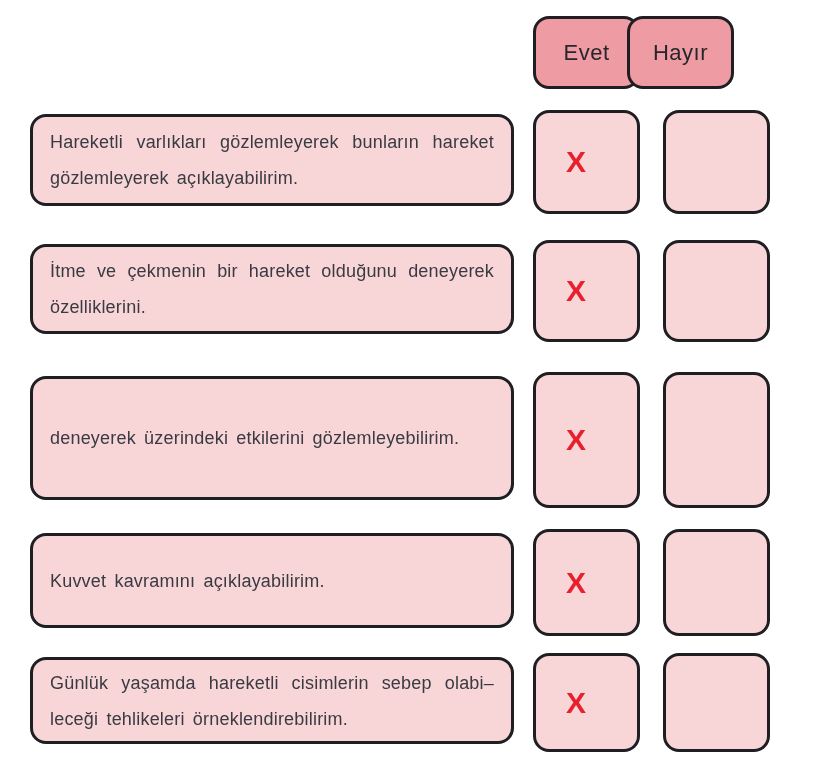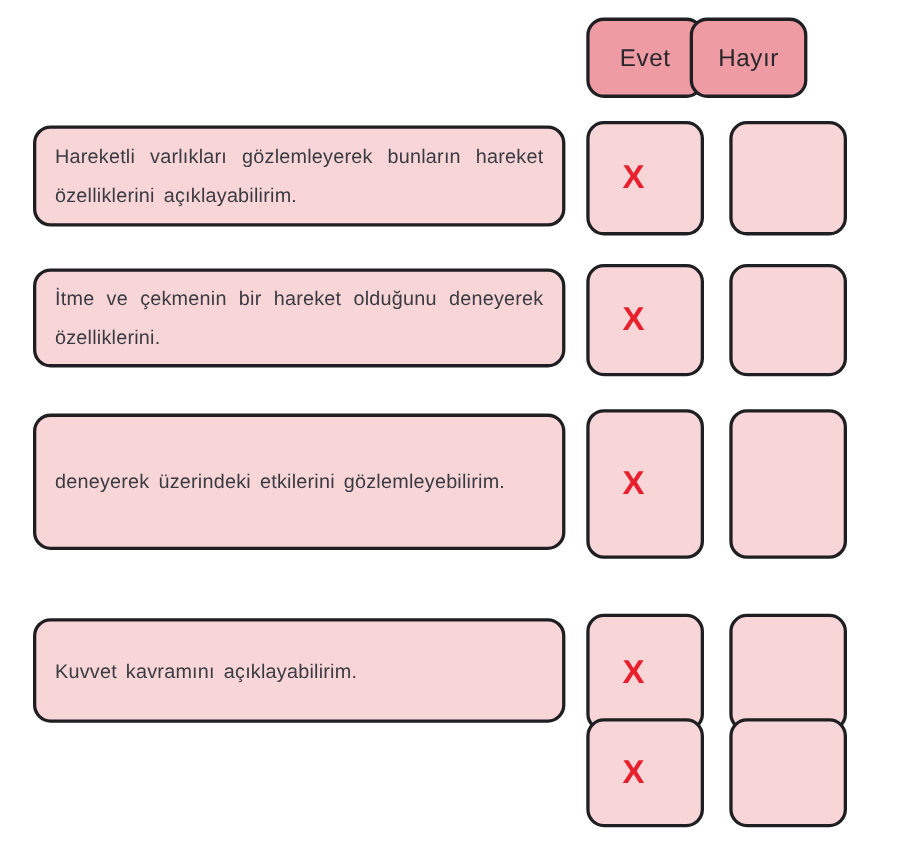--- a/index.html
+++ b/index.html
@@ -105,21 +105,21 @@
   <div class="card header hdr evet">
     <span>Evet</span>
   </div>
   <div class="card header hdr hayir">
     <span>Hayır</span>
   </div>
 
   <div class="row" style="top:110px;height:104px;">
     <div class="card statement">
       <div class="stline jline">Hareketli varlıkları gözlemleyerek bunların hareket</div>
-      <div class="stline">özelliklerini açıklayabilirim.</div>
+      <div class="stline">gözlemleyerek açıklayabilirim.</div>
     </div>
     <div class="card answer evet">
       <span class="xmark">X</span>
     </div>
     <div class="card answer hayir">
       <span class="xmark"></span>
     </div>
   </div>
 
   <div class="row" style="top:240px;height:102px;">
@@ -140,34 +140,38 @@
       <div class="stline">deneyerek üzerindeki etkilerini gözlemleyebilirim.</div>
     </div>
     <div class="card answer evet">
       <span class="xmark">X</span>
     </div>
     <div class="card answer hayir">
       <span class="xmark"></span>
     </div>
   </div>
 
-  <div class="row" style="top:558px;height:107px;padding-left:11px;">
+  <div class="row" style="top:529px;height:107px;padding-left:11px;">
     <div class="card statement">
       <div class="stline">Kuvvet kavramını açıklayabilirim.</div>
 
     </div>
     <div class="card answer evet">
       <span class="xmark">X</span>
     </div>
     <div class="card answer hayir">
       <span class="xmark"></span>
     </div>
   </div>
 
   <div class="row" style="top:653px;height:99px;">
+    <div class="card statement">
+      <div class="stline jline">Günlük yaşamda hareketli cisimlerin sebep olabi–</div>
+      <div class="stline">leceği tehlikeleri örneklendirebilirim.</div>
+    </div>
     <div class="card answer evet">
       <span class="xmark">X</span>
     </div>
     <div class="card answer hayir">
       <span class="xmark"></span>
     </div>
   </div>
 
 </div>
 

